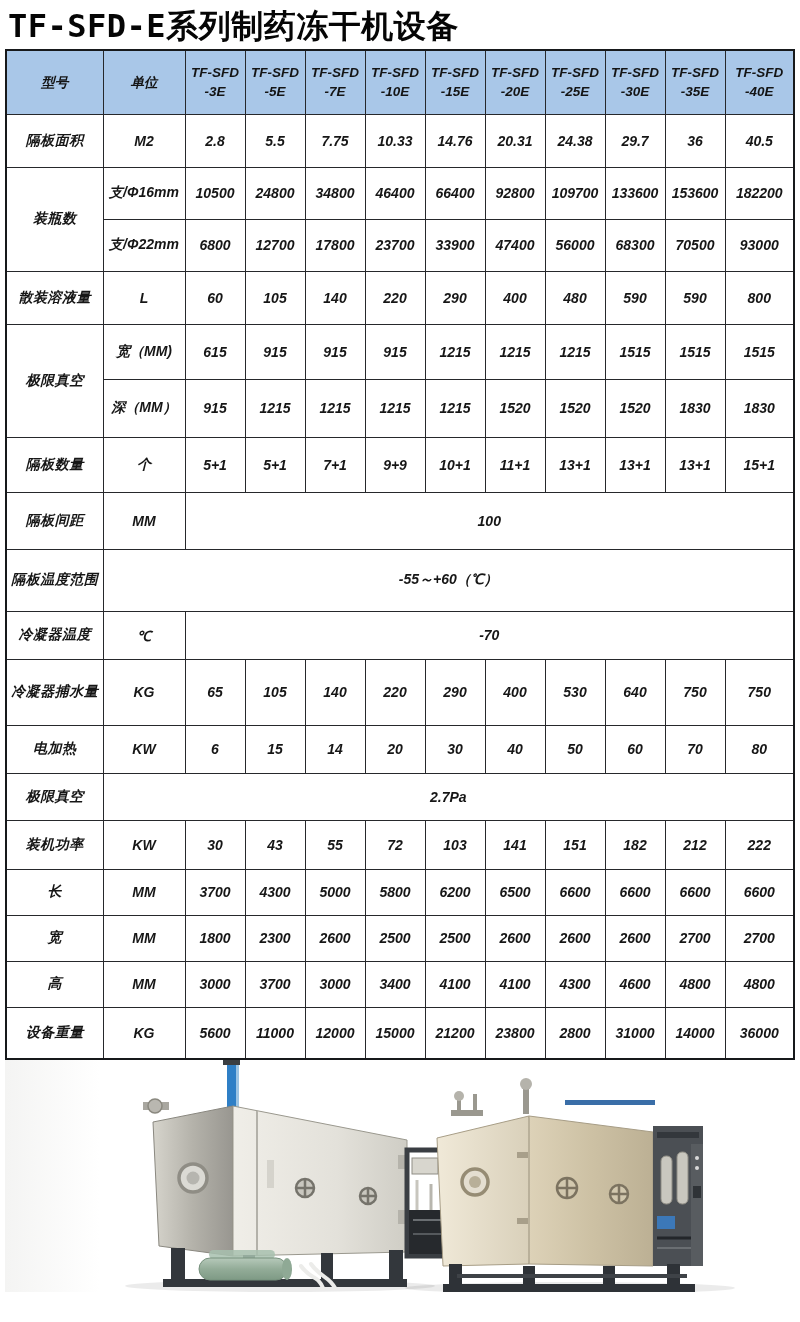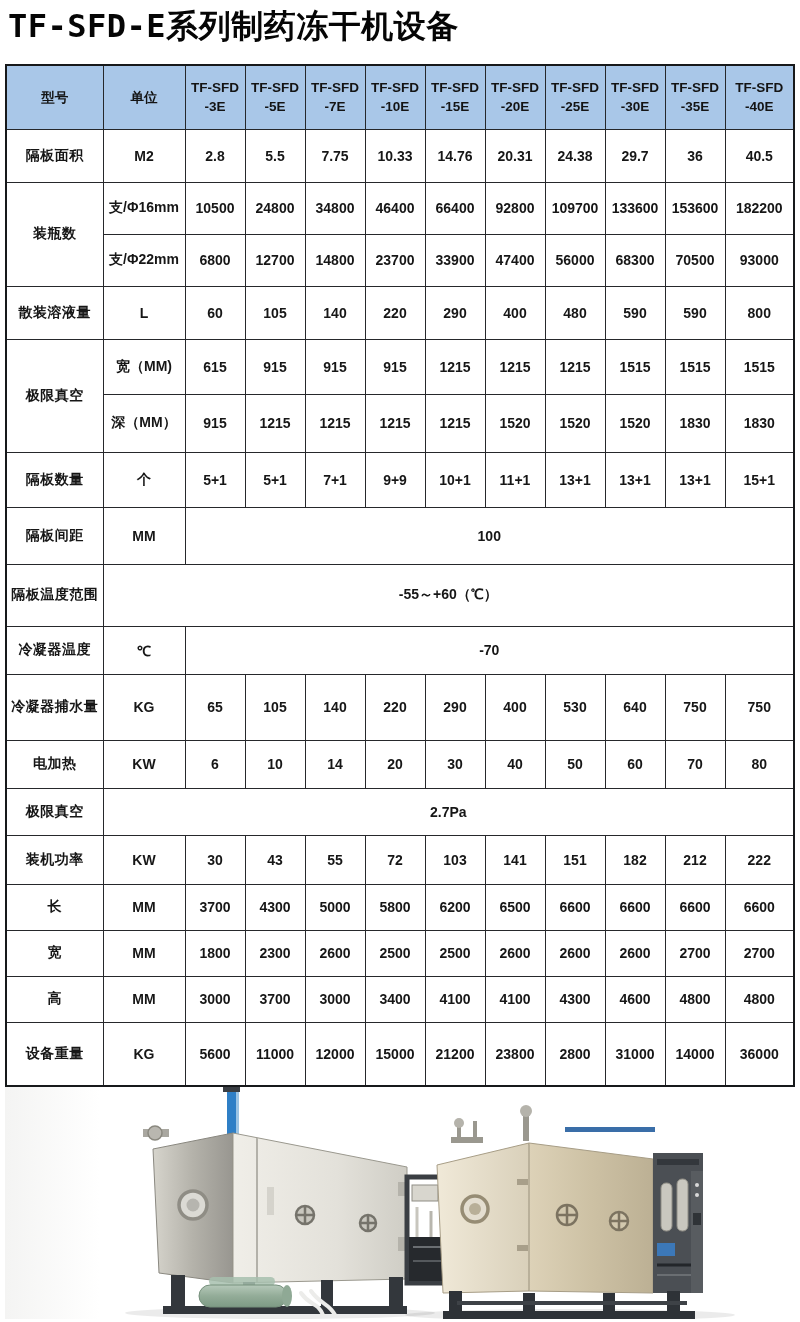--- a/index.html
+++ b/index.html
@@ -1,22 +1,22 @@
 <!DOCTYPE html>
 <html style="--header-bg: #a9c7e8; --table-border: #17191b;"><head>
 <meta charset="utf-8">
 <style>
   html,body{margin:0;padding:0;background:#ffffff;}
   .page{width:800px;height:1322px;position:relative;overflow:hidden;background:#fff;
         font-family:"Liberation Sans",sans-serif;color:#111;}
   .title{font-family:"DejaVu Sans Mono","Liberation Sans",sans-serif;
-         font-weight:800;font-size:32px;line-height:1.1;margin:9px 0 20px 8px;
+         font-weight:800;font-size:32px;line-height:1.1;margin:9px 0 5px 8px;
          letter-spacing:0.5px;color:#050505;}
   table.spec{border-collapse:collapse;table-layout:fixed;width:790px;margin-left:5px;
-             border:2.5px solid #17191b;}
+             border:2.5px solid #17191b;font-style:italic;}
   table.spec th,table.spec td{border:1.6px solid #26282b;text-align:center;
              vertical-align:middle;padding:0 1px;overflow:hidden;}
   table.spec th{background:var(--header-bg,#a9c7e8);color:#141414;
              font-weight:700;font-size:13.5px;line-height:1.45;}
   table.spec td{font-weight:700;font-size:14px;color:#161616;}
   td.lab{font-size:14.5px;letter-spacing:0.5px;}
   td.unit{font-size:13.5px;}
   th .m1,th .m2{display:block;}
   .photos{width:790px;height:232px;margin-left:5px;position:relative;
           background:linear-gradient(90deg,#f4f4f3 0%,#ffffff 12%,#ffffff 100%);}
@@ -116,21 +116,21 @@
       <td>92800</td>
       <td>109700</td>
       <td>133600</td>
       <td>153600</td>
       <td>182200</td>
     </tr>
     <tr style="height:52px">
       <td class="unit">支/Φ22mm</td>
       <td>6800</td>
       <td>12700</td>
-      <td>14800</td>
+      <td>17800</td>
       <td>23700</td>
       <td>33900</td>
       <td>47400</td>
       <td>56000</td>
       <td>68300</td>
       <td>70500</td>
       <td>93000</td>
     </tr>
 
     <tr style="height:53px">
@@ -220,21 +220,21 @@
       <td>530</td>
       <td>640</td>
       <td>750</td>
       <td>750</td>
     </tr>
 
     <tr style="height:48px">
       <td class="lab">电加热</td>
       <td class="unit">KW</td>
       <td>6</td>
-      <td>10</td>
+      <td>15</td>
       <td>14</td>
       <td>20</td>
       <td>30</td>
       <td>40</td>
       <td>50</td>
       <td>60</td>
       <td>70</td>
       <td>80</td>
     </tr>
 
@@ -296,21 +296,21 @@
       <td>3000</td>
       <td>3400</td>
       <td>4100</td>
       <td>4100</td>
       <td>4300</td>
       <td>4600</td>
       <td>4800</td>
       <td>4800</td>
     </tr>
 
-    <tr style="height:64px">
+    <tr style="height:52px">
       <td class="lab">设备重量</td>
       <td class="unit">KG</td>
       <td>5600</td>
       <td>11000</td>
       <td>12000</td>
       <td>15000</td>
       <td>21200</td>
       <td>23800</td>
       <td>2800</td>
       <td>31000</td>

